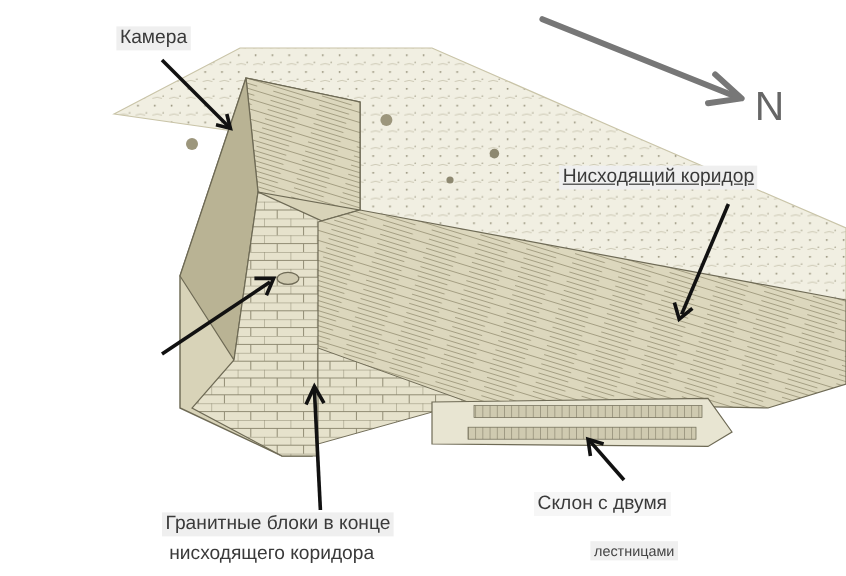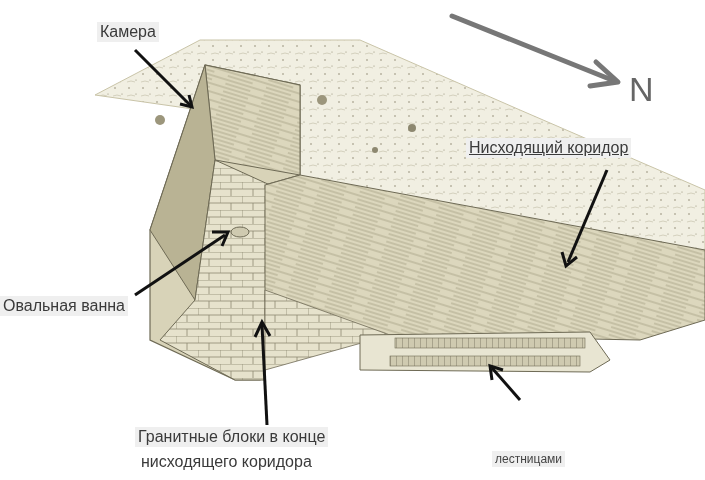--- a/index.html
+++ b/index.html
@@ -97,19 +97,19 @@
       </g>
     </g>
   </svg>
 
   <div class="label" style="left:626px; top:70px; font-size:34px; line-height:38px; color:#666;">N</div>
 
   <div class="label bg" style="left:86px; top:22px;margin-left:11px;">Камера</div>
 
   <div class="label bg" style="left:466px; top:138px;text-decoration:underline;">Нисходящий коридор</div>
 
-  <div class="label bg" style="left:0px; top:296px;">Овальная ванна</div>
 
   <div class="label" style="left:138px; top:452px;">нисходящего коридора</div>
   <div class="label bg" style="left:135px; top:427px;">Гранитные блоки в конце</div>
 
+  <div class="label" style="left:445px; top:410px; background:#f6f6f6;">Склон с двумя</div>
   <div class="label small bg" style="left:492px; top:451px;">лестницами</div>
 </div>
 
 </body></html>

